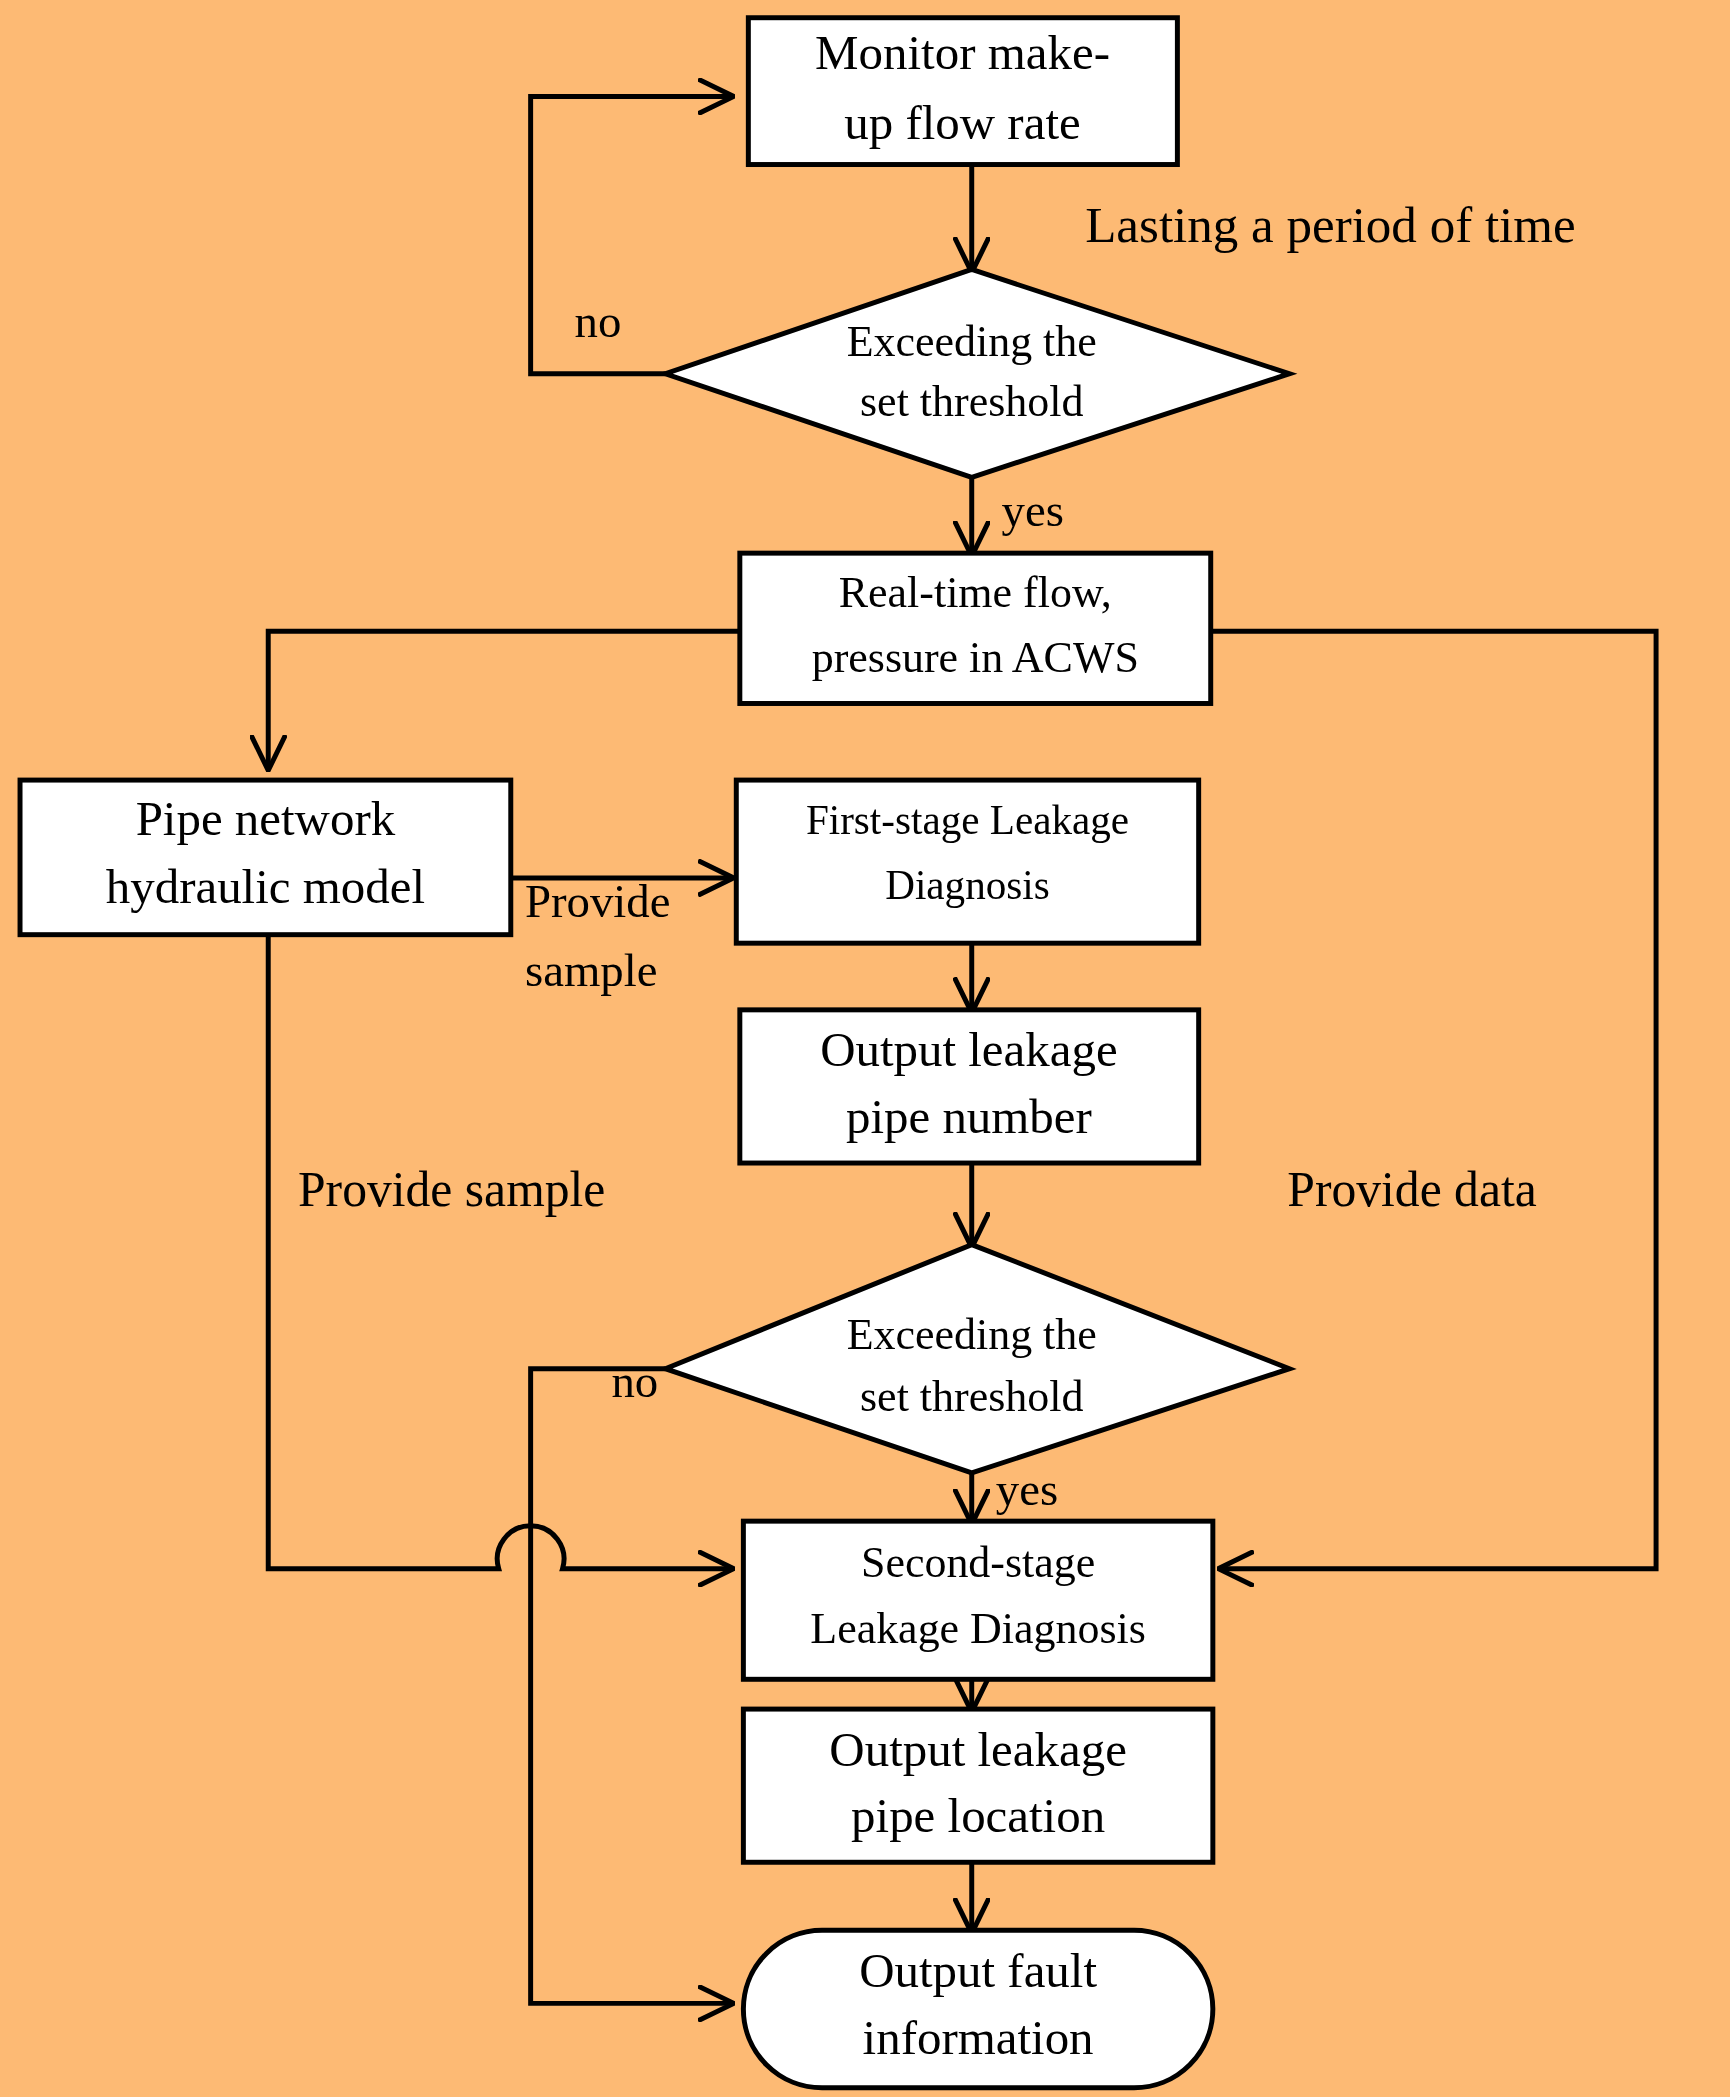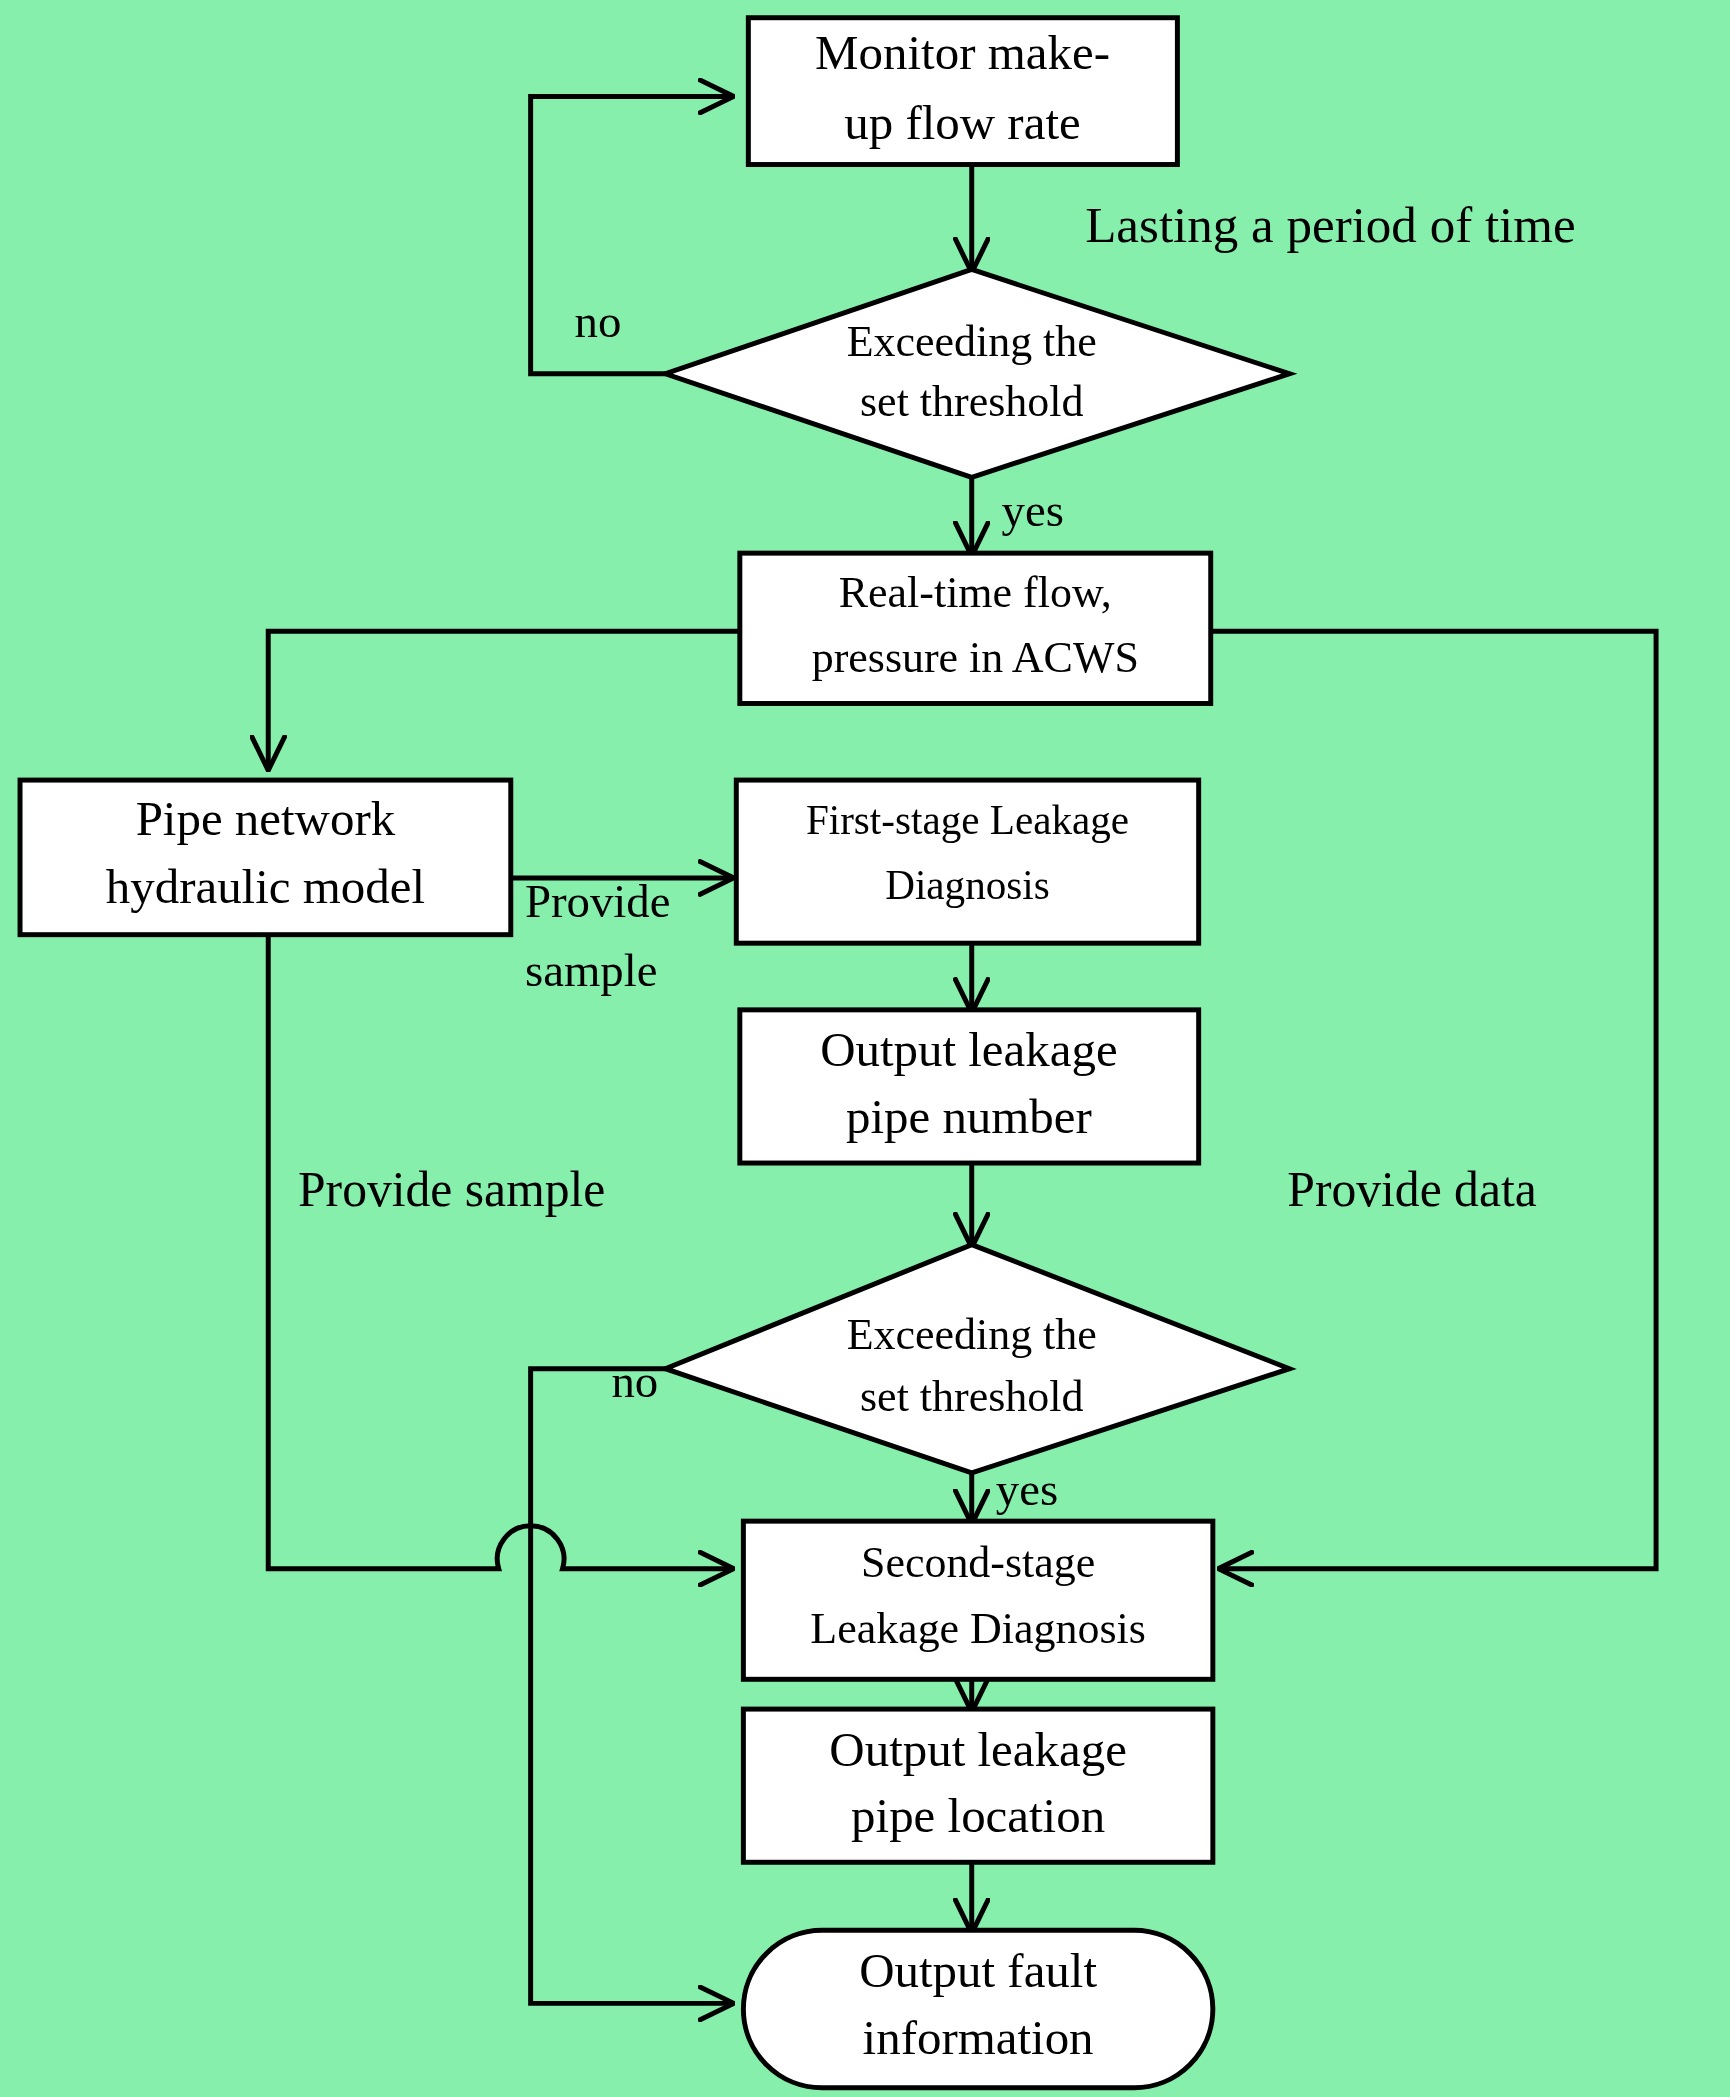--- a/index.html
+++ b/index.html
@@ -4,21 +4,21 @@
 <style>
   html, body {
     margin: 0;
     padding: 0;
     background: #ffffff;
   }
   #diagram-root {
     width: 1730px;
     height: 2097px;
     position: relative;
-    background: #86efac;
+    background: #fdba74;
     font-family: "Liberation Serif", "DejaVu Serif", serif;
   }
   svg.flow {
     display: block;
     width: 1730px;
     height: 2097px;
   }
   .node-shape {
     fill: #ffffff;
     stroke: #000000;

